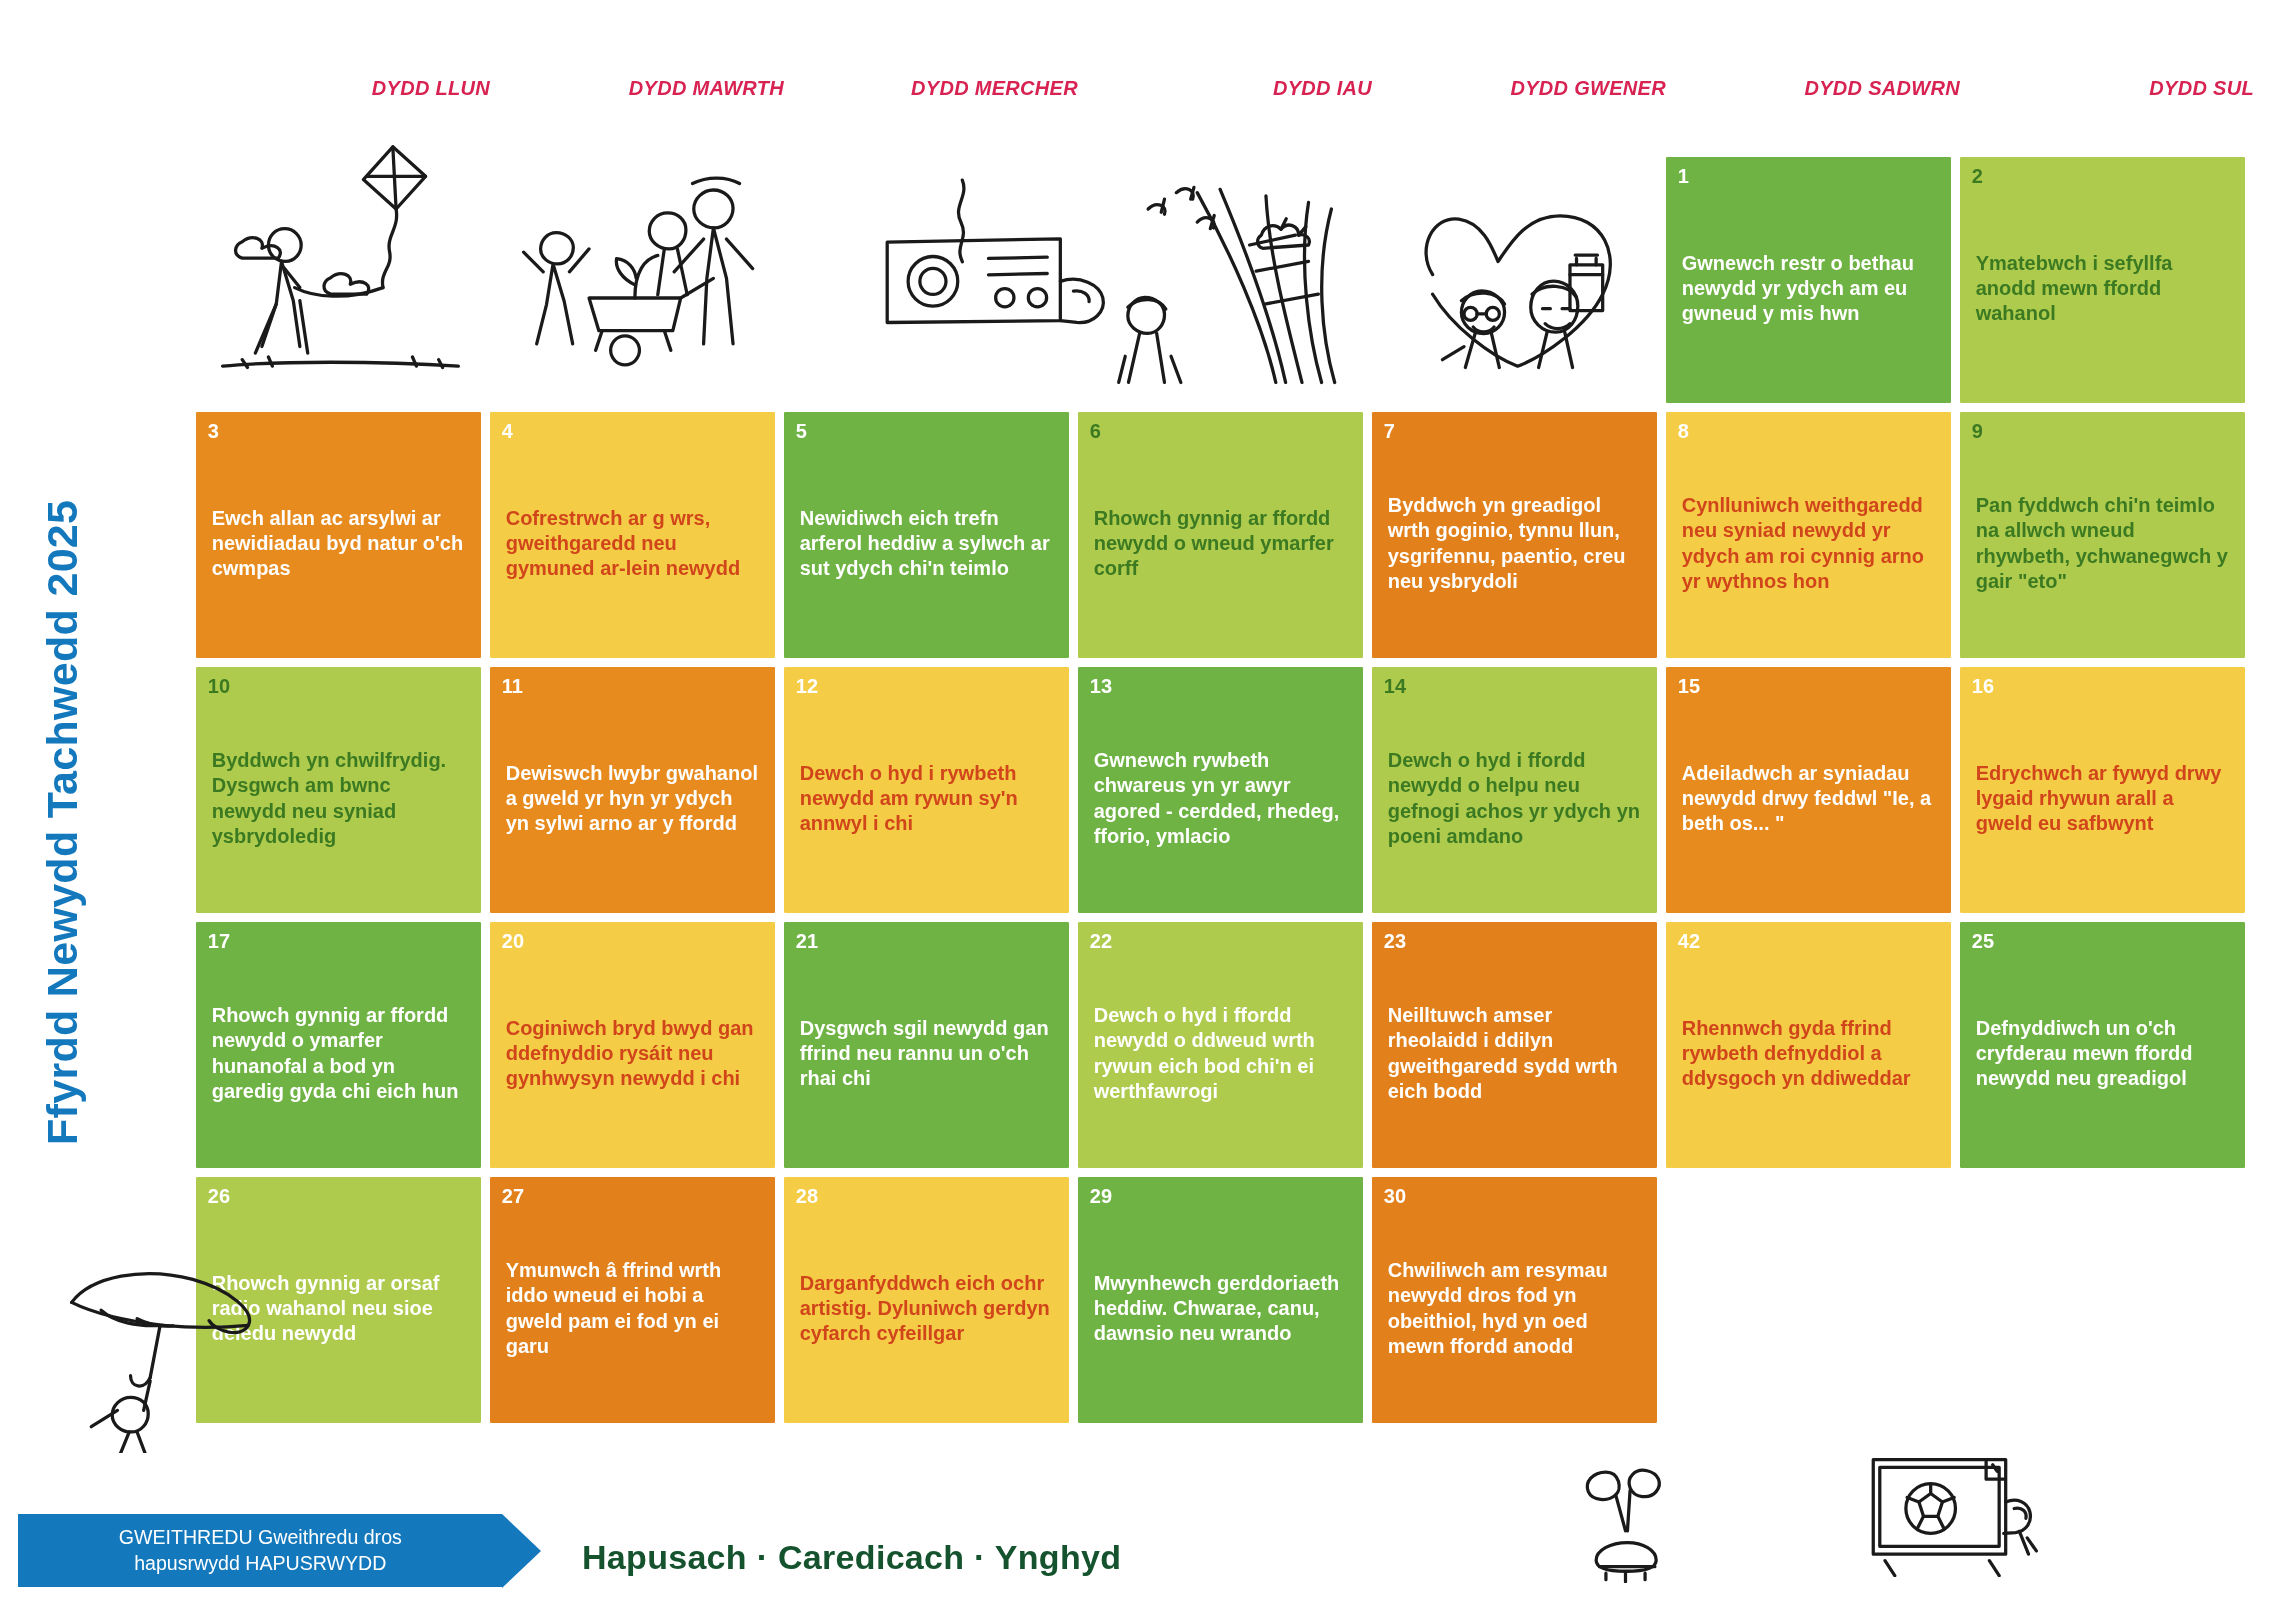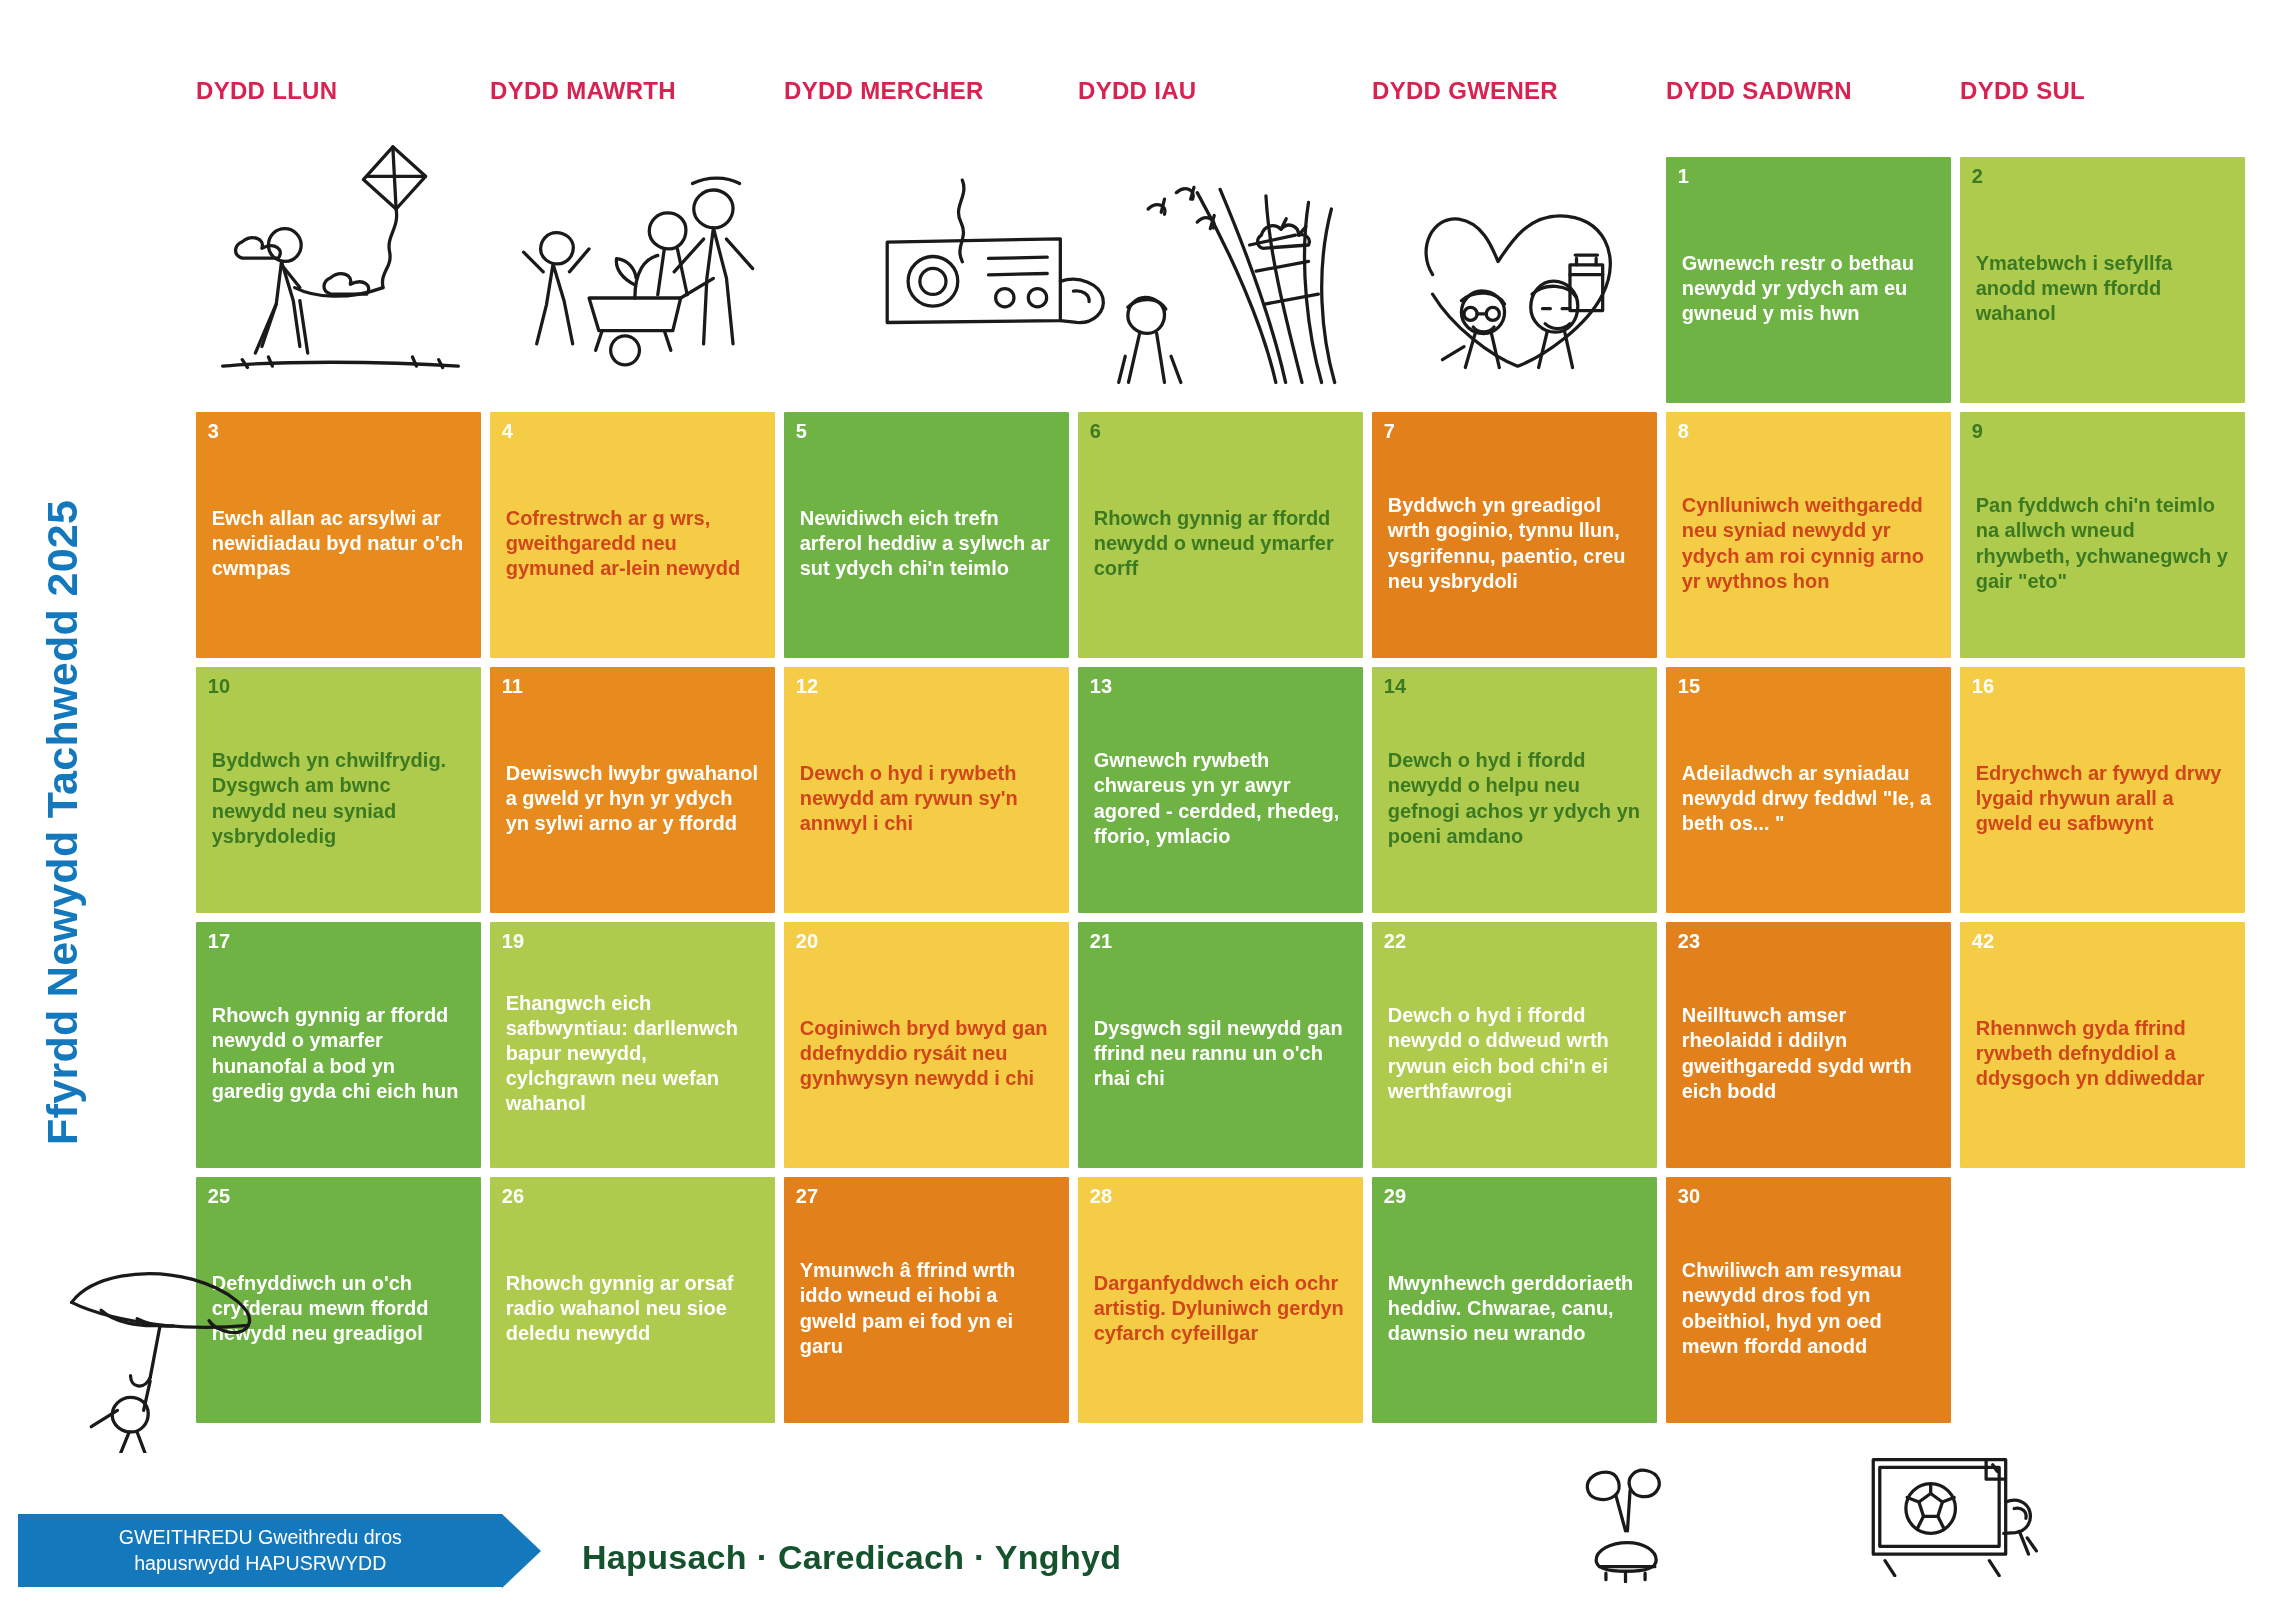--- a/index.html
+++ b/index.html
@@ -47,24 +47,25 @@
   .dayheaders {
     position: absolute;
     left: 196px;
     top: 77px;
     width: 2061px;
     display: grid;
     grid-template-columns: repeat(7, 294px);
   }
   .dayheader {
     color: #d72252;
-    font-size: 24px;
+    font-size: 20px;
     font-weight: bold;
-    text-align: left;
+    text-align: right;
     letter-spacing: 0.3px;
+    font-style: italic;
   }
 
   
   .grid {
     position: absolute;
     left: 196px;
     top: 157px;
     width: 2061px;
     display: grid;
     grid-template-columns: repeat(7, 294px);
@@ -293,26 +294,20 @@
       <div class="cell">
         <div class="tile c-yellow">
           <div class="num t-dark">16</div>
           <div class="txt t-dark">Edrychwch ar fywyd drwy lygaid rhywun arall a gweld eu safbwynt</div>
         </div>
       </div>
       <div class="cell">
         <div class="tile c-green">
           <div class="num t-white">17</div>
           <div class="txt t-white">Rhowch gynnig ar ffordd newydd o ymarfer hunanofal a bod yn garedig gyda chi eich hun</div>
-        </div>
-      </div>
-      <div class="cell">
-        <div class="tile c-lime">
-          <div class="num t-white">19</div>
-          <div class="txt t-white">Ehangwch eich safbwyntiau: darllenwch bapur newydd, cylchgrawn neu wefan wahanol</div>
         </div>
       </div>
       <div class="cell">
         <div class="tile c-yellow">
           <div class="num t-dark">20</div>
           <div class="txt t-dark">Coginiwch bryd bwyd gan ddefnyddio rysáit neu gynhwysyn newydd i chi</div>
         </div>
       </div>
       <div class="cell">
         <div class="tile c-green">

